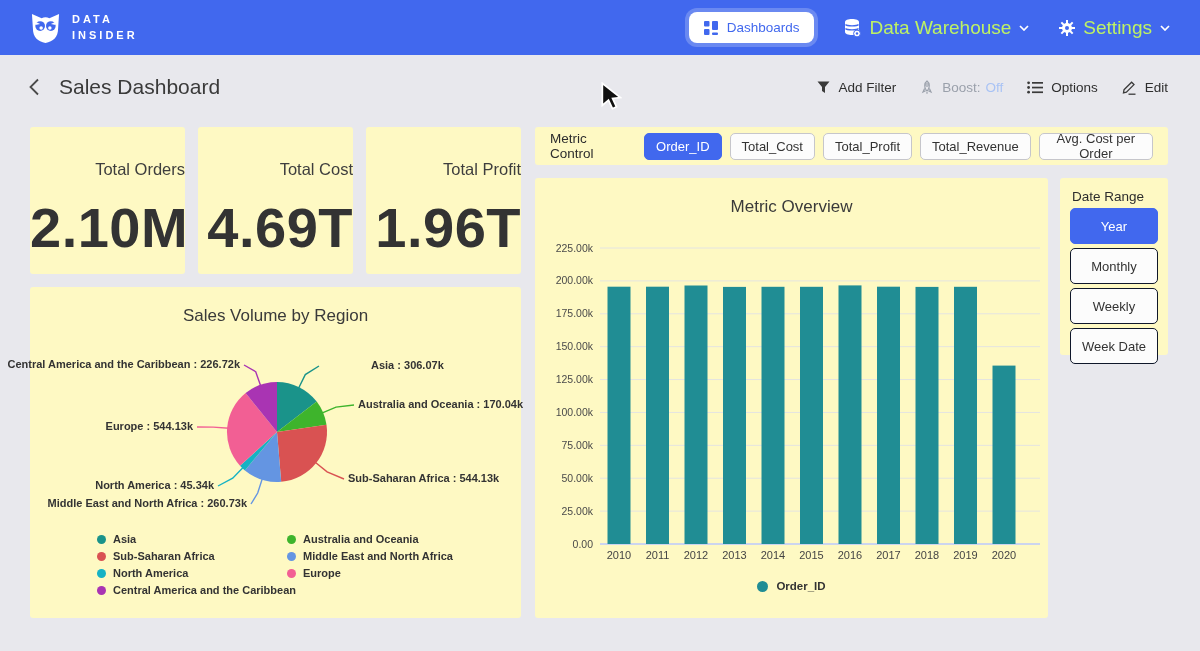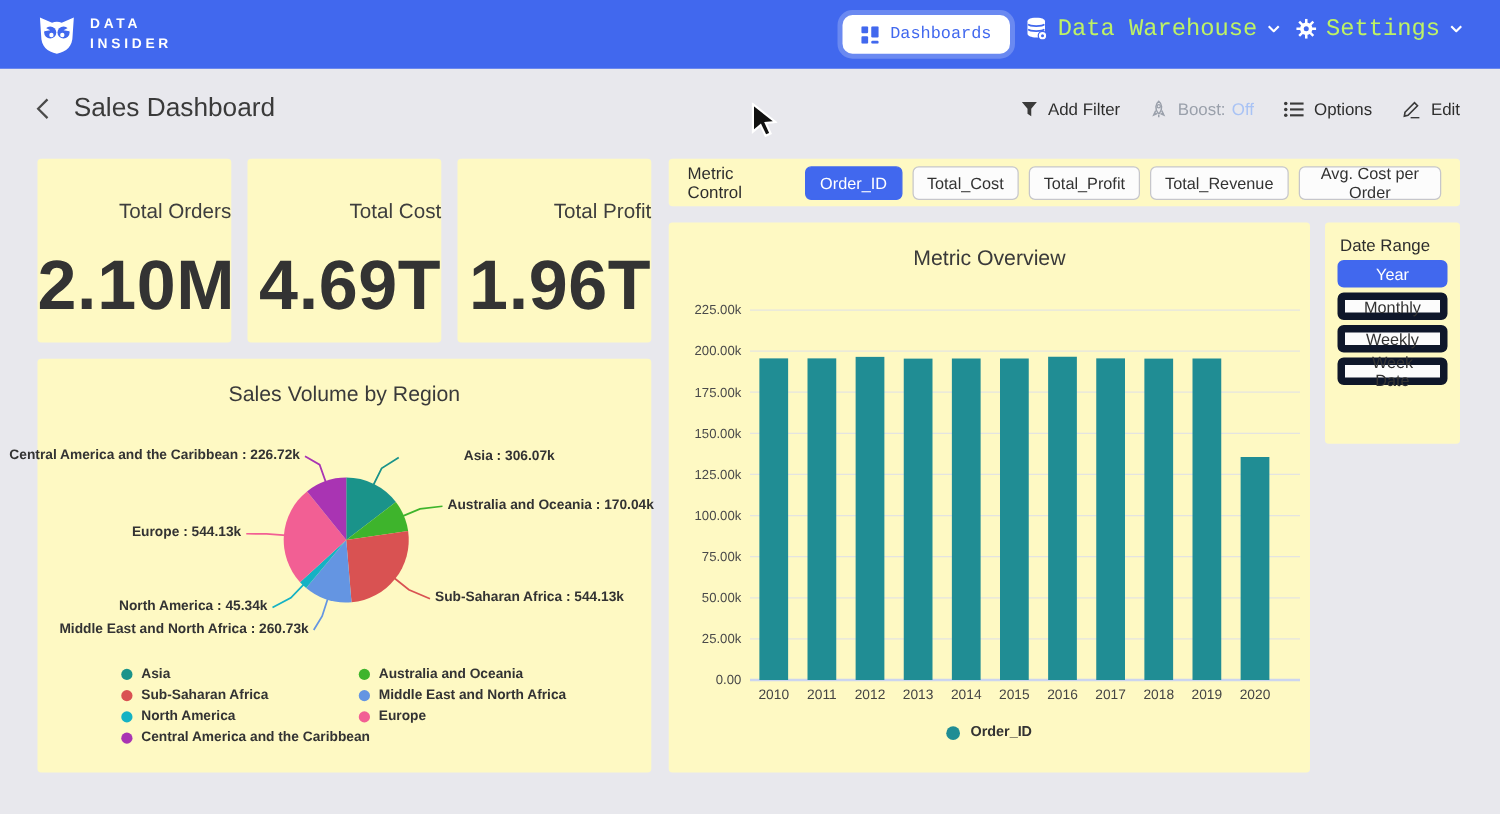--- a/index.html
+++ b/index.html
@@ -4,21 +4,21 @@
 <style>
   html,body{margin:0;padding:0;background:#e8e8ed;}
   .stage{position:relative;width:1200px;height:651px;background:#e8e8ed;overflow:hidden;
          font-family:"Liberation Sans","DejaVu Sans",sans-serif;color:#333;}
   
   .nav{position:absolute;top:0;left:0;right:0;height:55px;background:#4168ee;
        display:flex;align-items:center;justify-content:space-between;padding:0 30px;box-sizing:border-box;}
   .brand{display:flex;align-items:center;gap:11px;}
   .brand-text{color:#fff;font-size:11px;font-weight:bold;letter-spacing:3px;line-height:1.45;}
   .brand-text span{display:block;}
-  .nav-right{display:flex;align-items:flex-start;gap:13px;font-family:Liberation Mono, monospace;}
+  .nav-right{display:flex;align-items:center;gap:30px;}
   .dash-btn{display:flex;align-items:center;gap:9px;background:#fff;color:#4168ee;border:none;
             border-radius:8px;padding:8px 15px;font-size:13.5px;font-weight:500;
             font-family:inherit;box-shadow:0 0 0 4px rgba(255,255,255,.22);cursor:pointer;}
   .nav-item{display:flex;align-items:center;gap:8px;color:#bef264;font-size:19px;font-weight:500;cursor:pointer;}
   
   .page-header{position:absolute;top:55px;left:0;right:0;height:64px;display:flex;align-items:center;}
   .back-btn{background:none;border:none;padding:0;margin:0 0 0 28px;cursor:pointer;display:flex;align-items:center;}
   .page-title{font-size:21px;font-weight:500;color:#3a3a3a;margin-left:19px;}
   .toolbar{margin-left:auto;margin-right:32px;display:flex;align-items:center;gap:24px;}
   .tool{display:flex;align-items:center;gap:8px;font-size:13.5px;font-weight:500;color:#2e2e2e;cursor:pointer;}
@@ -45,21 +45,21 @@
   .legend-dot{width:9px;height:9px;border-radius:50%;flex:none;}
   #bar-card{left:535px;top:178px;width:513px;height:440px;}
   #bar-svg{position:absolute;left:0;top:0;}
   .bar-legend{position:absolute;left:0;right:0;top:402px;display:flex;justify-content:center;align-items:center;
               gap:8px;font-size:11.5px;font-weight:bold;color:#333;}
   .bar-legend .legend-dot{width:11px;height:11px;}
   
   #date-card{left:1060px;top:178px;width:108px;height:177px;}
   .date-label{margin:11px 0 0 12px;font-size:13.5px;color:#2d2d2d;}
   #date-buttons{position:absolute;top:30px;left:10px;right:10px;display:flex;flex-direction:column;gap:4px;}
-  .date-pill{height:22px;border-radius:5px;border:6px solid #0f172a;background:#fcfcfc;color:#333;
+  .date-pill{height:36px;border-radius:5px;border:1px solid #0f172a;background:#fcfcfc;color:#333;
              font-size:13px;font-family:inherit;display:flex;align-items:center;justify-content:center;cursor:pointer;box-sizing:border-box;}
   .date-pill.selected{background:#4168ee;border-color:#4168ee;color:#fff;}
   #cursor{position:absolute;left:600px;top:82px;}
 </style>
 </head>
 <body>
 
 <div class="stage">
 
   <header class="nav">

